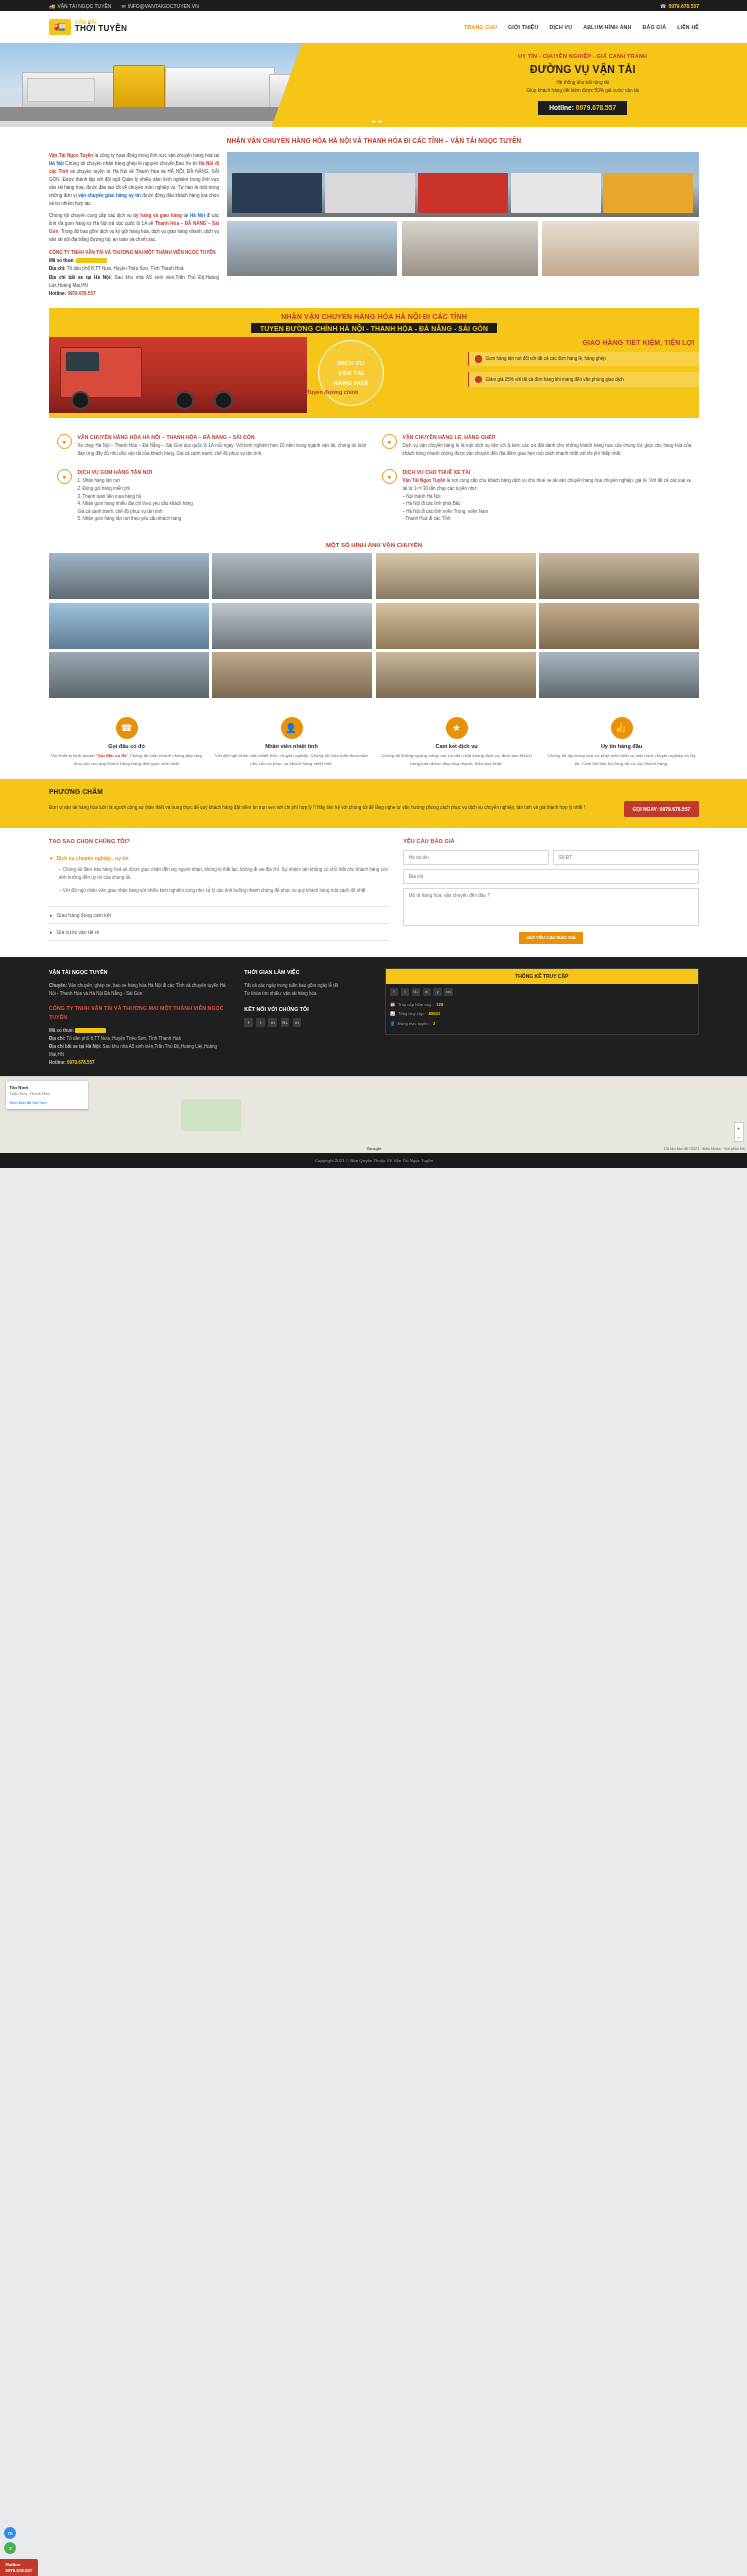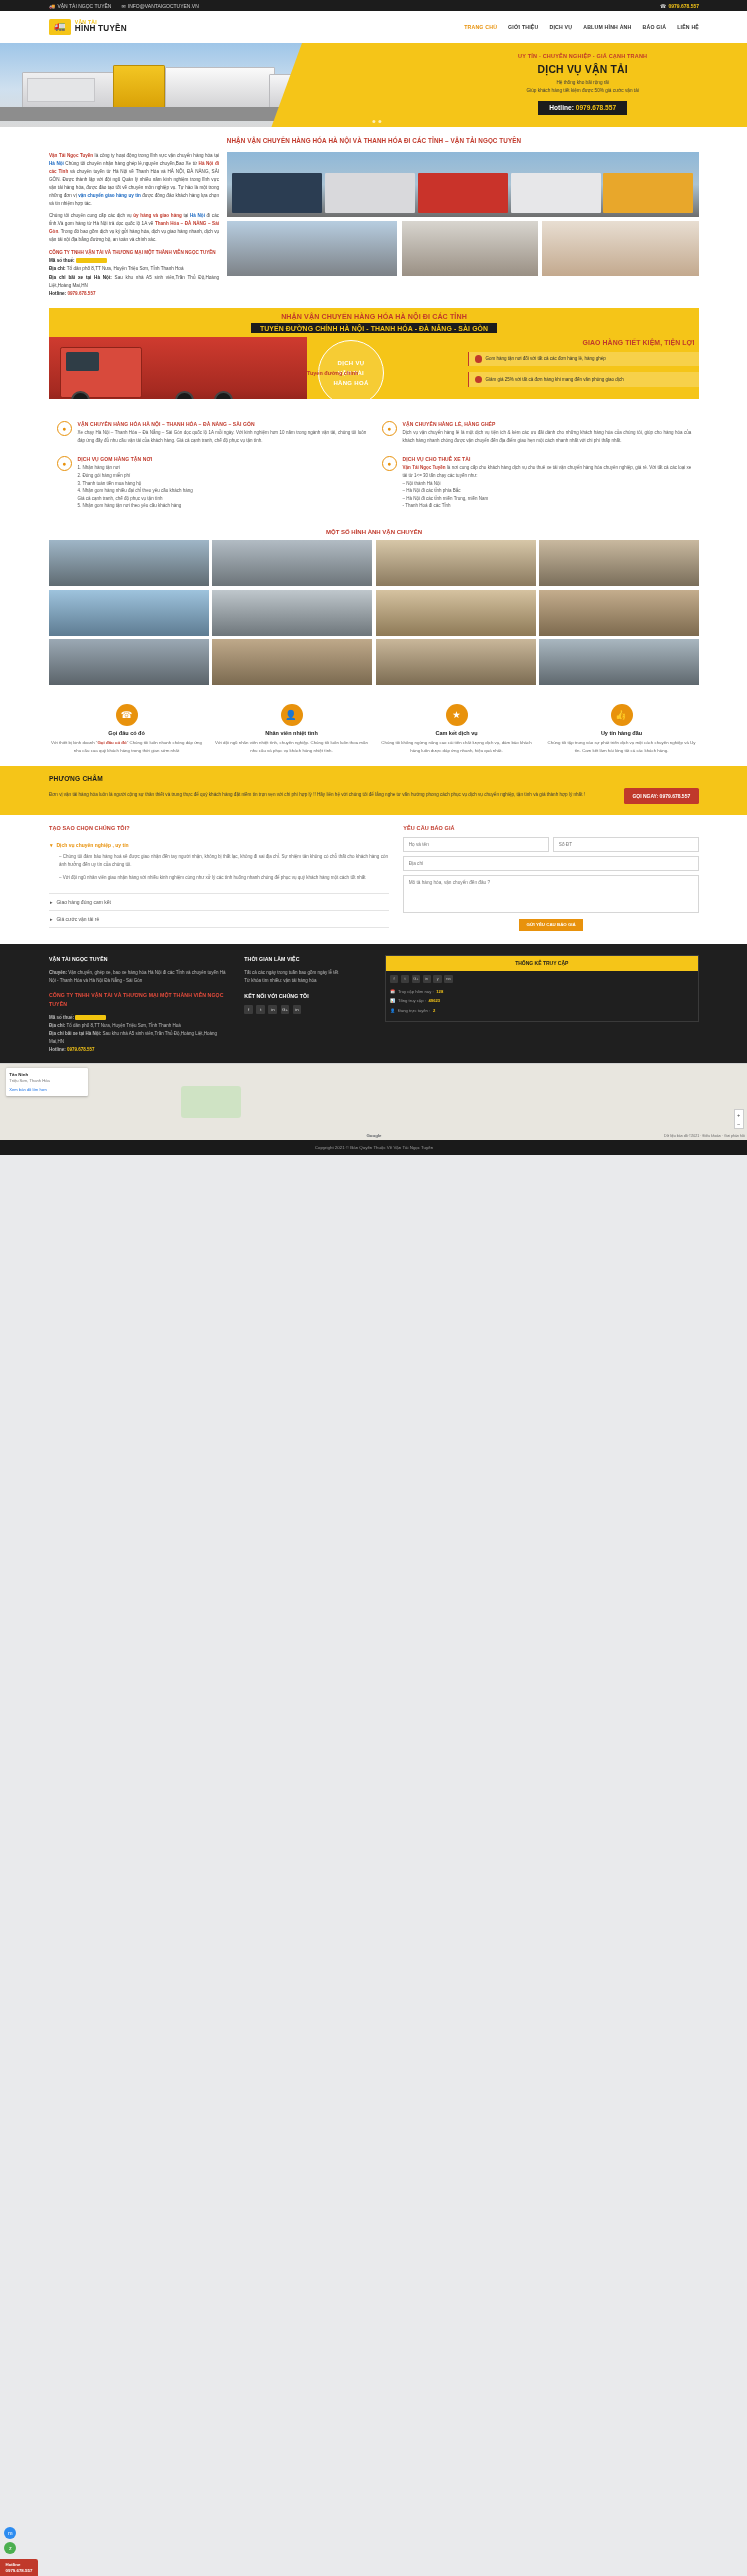--- a/index.html
+++ b/index.html
@@ -132,24 +132,24 @@
   .ph-main { height: 65px; background: linear-gradient(180deg,#8fb8d8 0%, #aac3d4 50%, #6e6e6e 100%); }
   .ph-main-trucks { position:absolute; bottom:3.3px; left:5.5px; right:5.5px; height:40px; display:flex; gap:2.7px;}
   .ph-main-trucks div { flex:1; border-radius:1.1px; }
   .ph-a { height: 55px; flex: 1.25; background: linear-gradient(180deg,#b7cde0,#7d8287);}
   .ph-b { height: 55px; flex: 1; background: linear-gradient(180deg,#d8d5cf,#9a9084);}
   .ph-c { height: 55px; flex: 1.15; background: linear-gradient(180deg,#e8ded2,#c3a98e);}
 
   
   .banner {
     position: relative;
-    height: 91px;
+    height: 110px;
     background: #f5c518;
     overflow: hidden;
-    margin-bottom: 8px;
+    margin-bottom: 2px;
   }
   .banner-head { text-align: center; padding-top: 4.4px; }
   .banner-head .bh1 { font-size: 7.1px; font-weight: bold; color: #c0392b; letter-spacing: 0.1px;}
   .banner-head .bh2 {
     display:inline-block; margin-top: 2.2px;
     background:#1c1c1c; color:#f5c518;
     font-size: 6.9px; font-weight: bold;
     padding: 1.6px 8.8px; letter-spacing:0.1px;
   }
   .banner-body { display: flex; margin-top: 3.8px; height: 76px; }
@@ -333,21 +333,21 @@
     </div>
   </div>
 
   <div class="header">
     <div class="logo">
       <div class="logo-mark">
           <span class="truck">🚛</span>
         </div>
       <div class="logo-text">
         <div class="l1">VẬN TẢI</div>
-        <div class="l2">HÌNH TUYỀN</div>
+        <div class="l2">THỜI TUYỀN</div>
       </div>
     </div>
     <div class="nav">
       <a href="#" class="active">TRANG CHỦ</a>
       <a href="#">GIỚI THIỆU</a>
       <a href="#">DỊCH VỤ</a>
       <a href="#">ABLUM HÌNH ẢNH</a>
       <a href="#">BÁO GIÁ</a>
       <a href="#">LIÊN HỆ</a>
     </div>
@@ -358,21 +358,21 @@
       <div class="truck-box t1"></div>
       <div class="truck-box t2"></div>
       <div class="truck-box t3"></div>
       <div class="truck-box t4"></div>
       <div class="road"></div>
     </div>
     <div class="hero-yellow-swoosh"></div>
     <div class="hero-right">
       <div class="hero-right-inner">
         <div class="hero-line1">UY TÍN - CHUYÊN NGHIỆP - GIÁ CẠNH TRANH</div>
-        <div class="hero-title">DỊCH VỤ VẬN TẢI</div>
+        <div class="hero-title">ĐƯỜNG VỤ VẬN TẢI</div>
         <div class="hero-sub">
           <div>Hệ thống kho bãi rộng rãi</div>
           <div>Giúp khách hàng tiết kiệm được 50% giá cước vận tải</div>
         </div>
         <div class="hero-hotline">
           <span>Hotline:</span>
           <span class="num">0979.678.557</span>
         </div>
       </div>
     </div>

